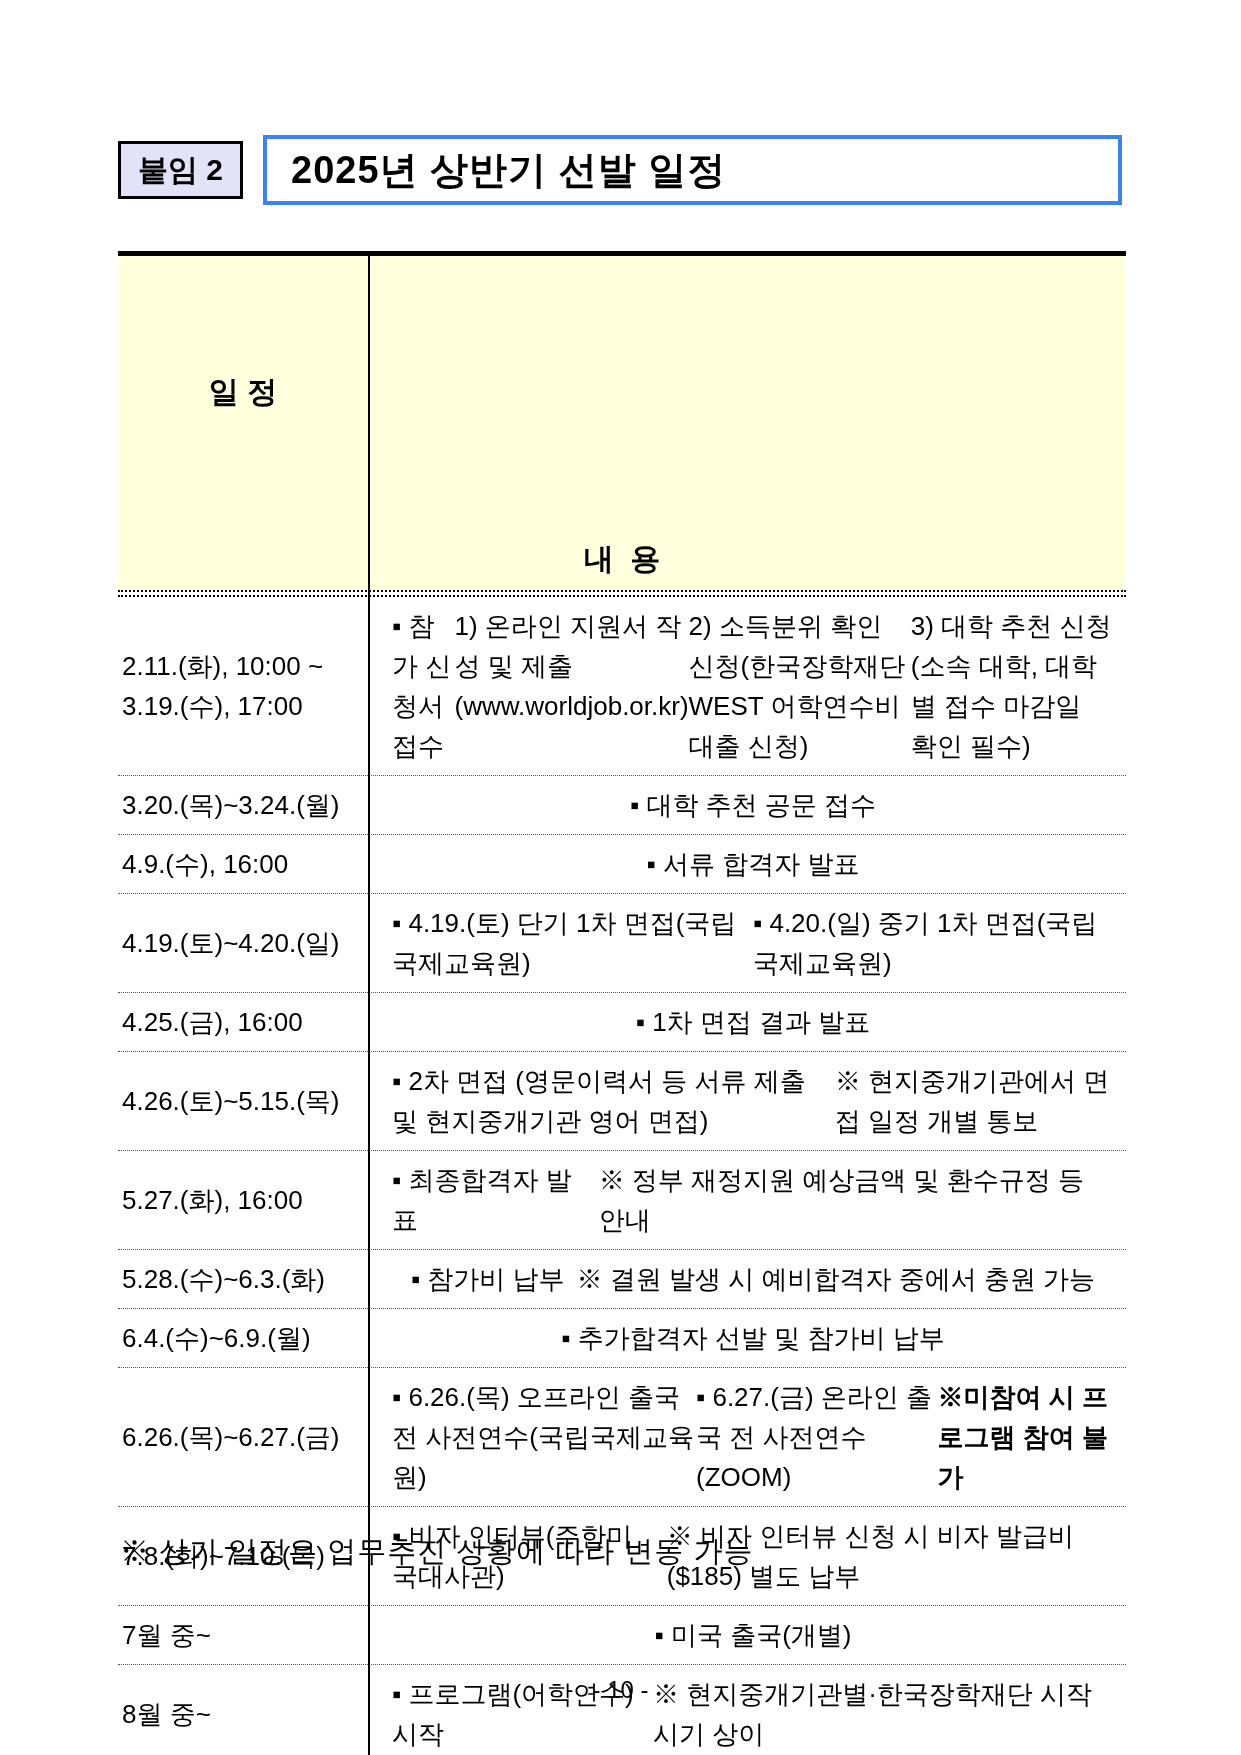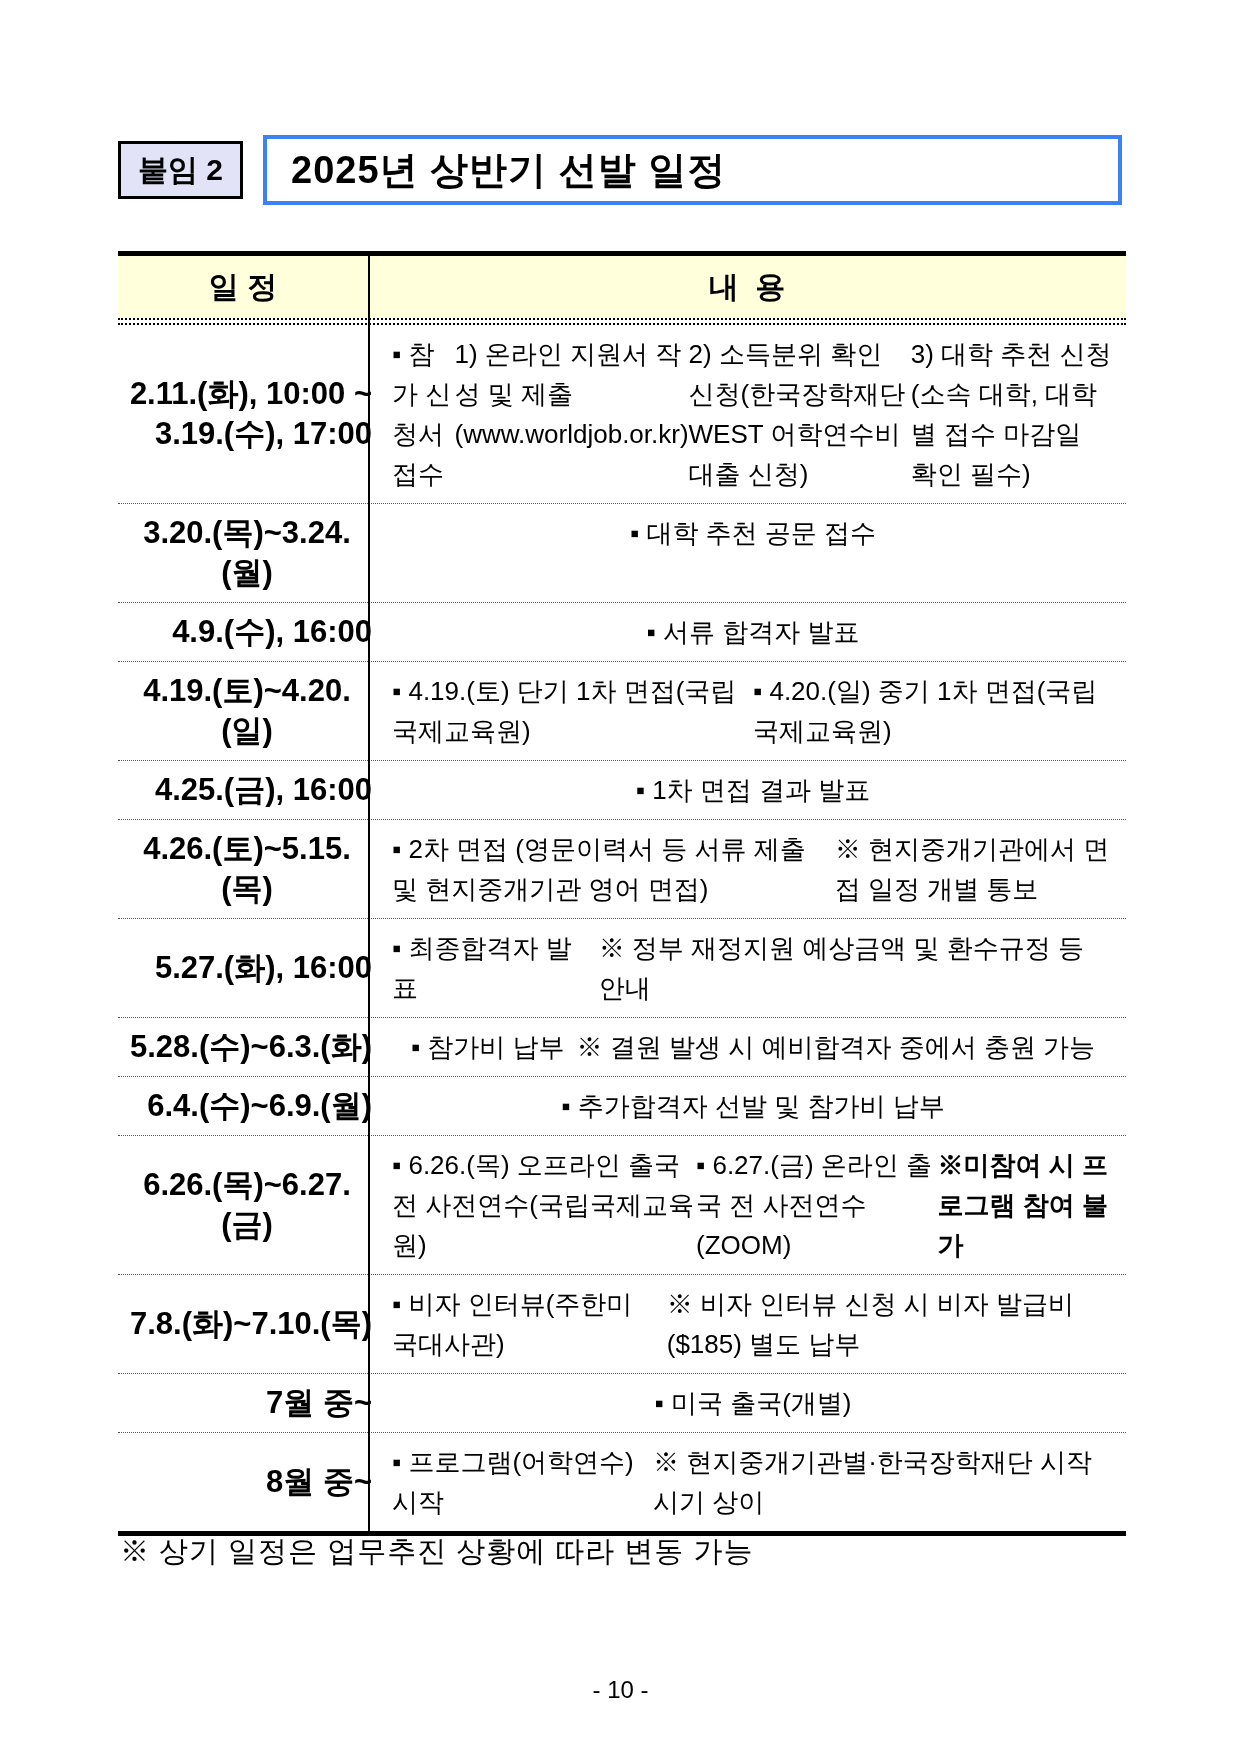--- a/index.html
+++ b/index.html
@@ -40,43 +40,42 @@
     position:absolute; left:118px; top:243px;
     width:1008px;
     border-top:5px solid #000;
     border-bottom:5px solid #000;
   }
   .vline {
     position:absolute; left:250px; top:0; bottom:0;
     width:2px; background:#000; z-index:2;
   }
   .row { display:flex; }
-  .thead { background:#ffffdc; }
+  .thead { background:#ffffdc;flex-direction:column; }
   .thead .cell {
     display:flex; align-items:center; justify-content:center;
     font-weight:bold; font-size:30px;
     padding:11px 0;
     white-space:pre-wrap;
   }
   .hdr-sep {
     height:3px;
     border-top:2px dotted #000;
     border-bottom:2px dotted #000;
   }
   .body-row { border-bottom:1px dotted #555; }
   .body-row:last-child { border-bottom:none; }
   .cell-date {
     flex:0 0 250px; width:250px;
     display:flex; flex-direction:column;
-    align-items:flex-end; justify-content:center;
+    align-items:flex-start; justify-content:center;
     text-align:center;
-    font-size:31px; line-height:40px;
+    font-size:26px; line-height:40px;
     padding:9px 4px;
     white-space:pre-wrap;
-    font-weight:bold;
   }
   .cell-content {
     flex:1;
     display:flex; flex-direction:row; justify-content:center;
     font-size:26px; line-height:40px;
     padding:9px 12px 9px 16px;
     white-space:pre-wrap;
   }
   .line { white-space:pre-wrap; }
   .line.bold { font-weight:bold; }

